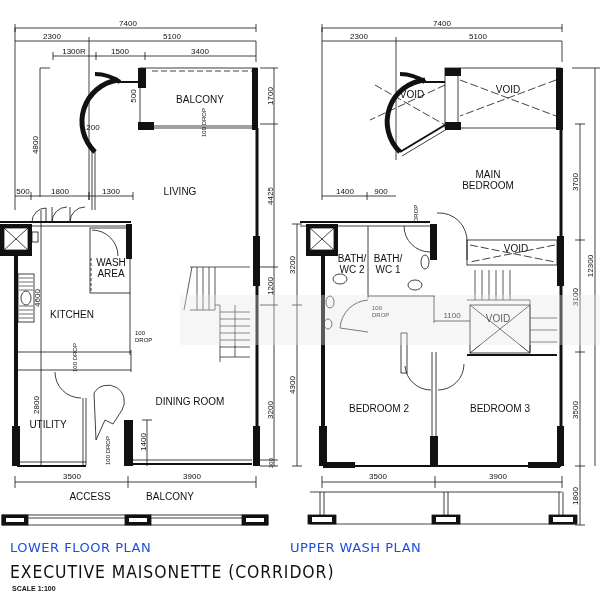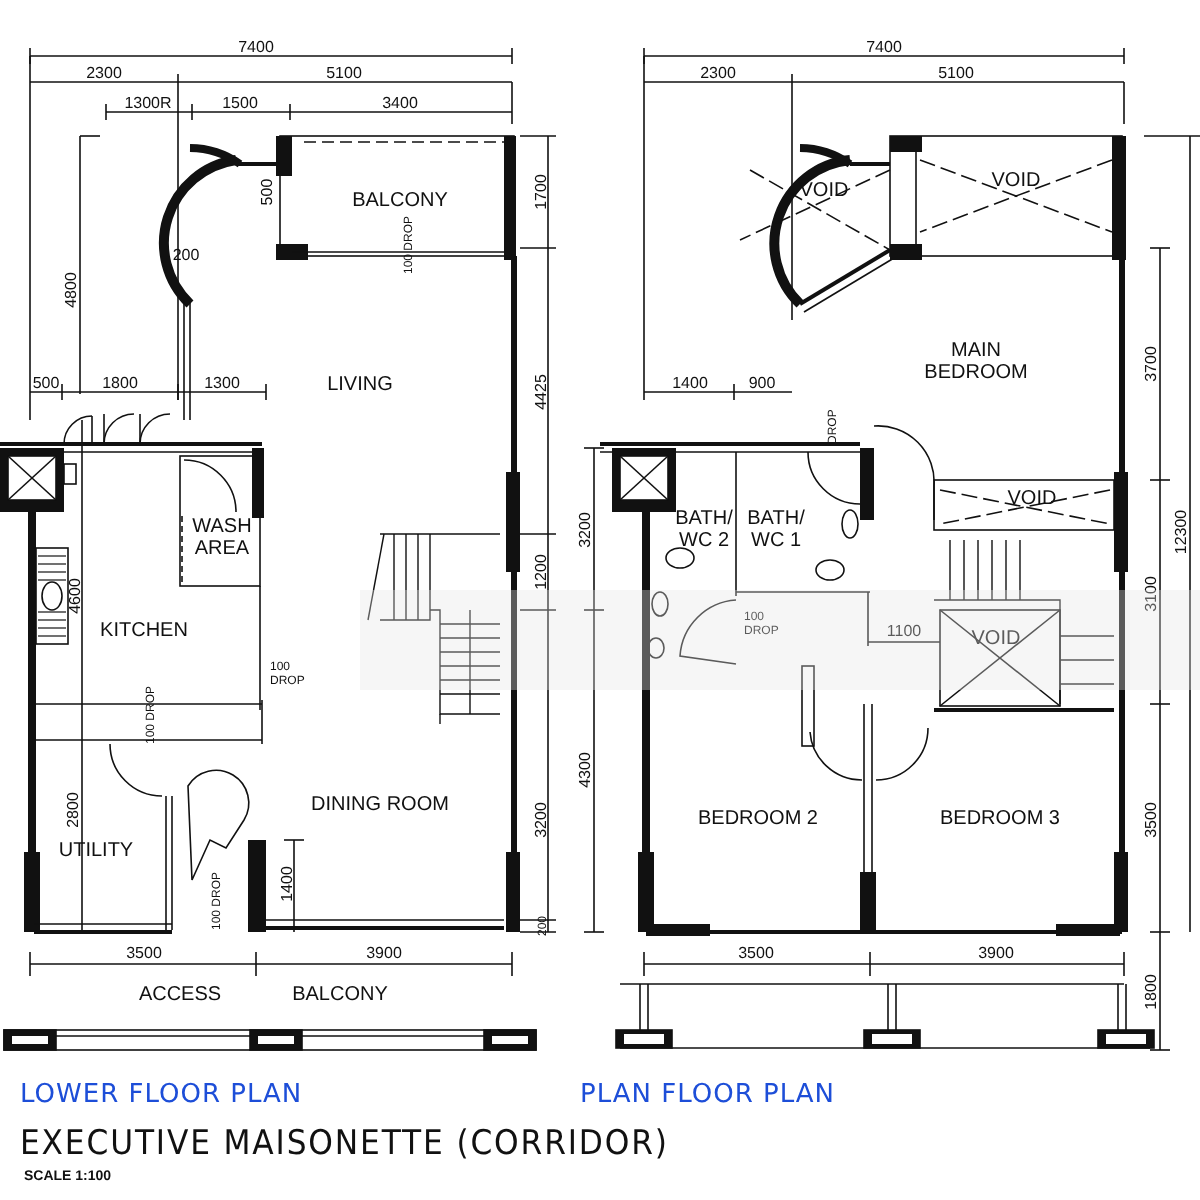--- a/index.html
+++ b/index.html
@@ -353,15 +353,15 @@
 
     <text class="note" x="372" y="310">100</text>
     <text class="note" x="372" y="317">DROP</text>
     <text class="note" x="418" y="222" transform="rotate(-90 418 222)">DROP</text>
   </g>
 </svg>
 
 <div style="position:absolute;left:180px;top:295px;width:420px;height:50px;background:rgba(230,230,230,0.35);"></div>
 
 <div class="plan-title" style="left:10px; top:540px;">LOWER FLOOR PLAN</div>
-<div class="plan-title" style="left:290px; top:540px;">PLAN FLOOR PLAN</div>
+<div class="plan-title" style="left:290px; top:540px;">UPPER WASH PLAN</div>
 <div class="main-title">EXECUTIVE MAISONETTE (CORRIDOR)</div>
 <div class="scale">SCALE 1:100</div>
 
 </body></html>

